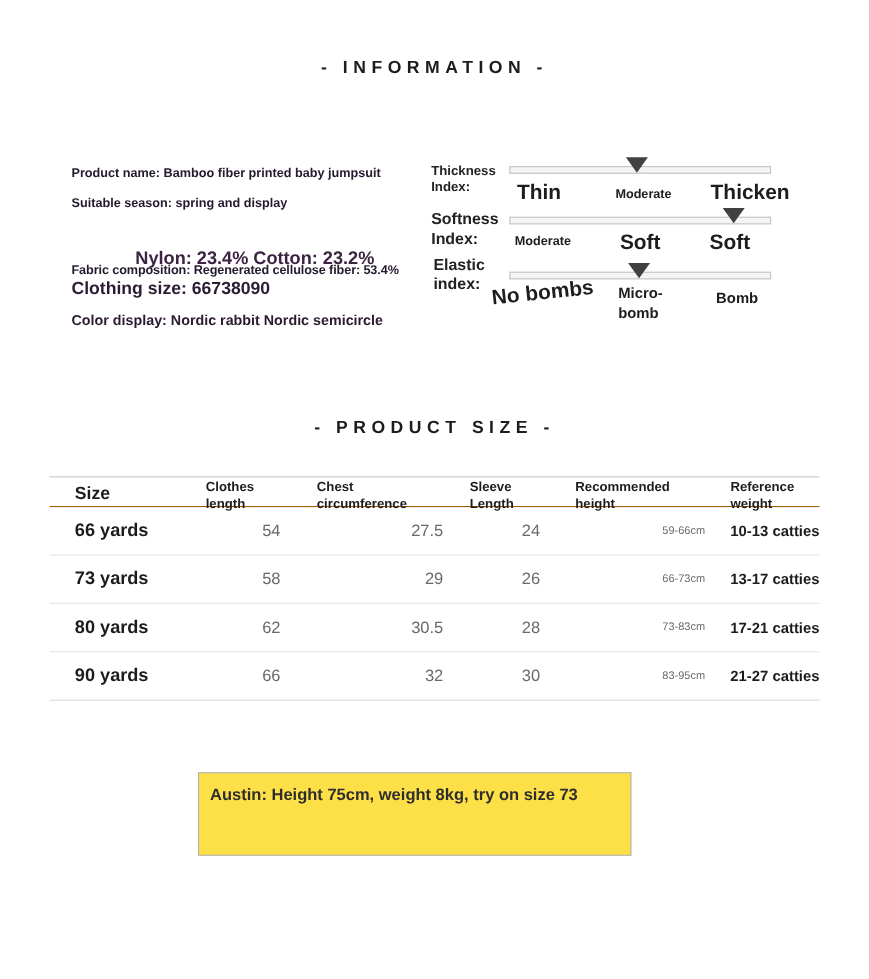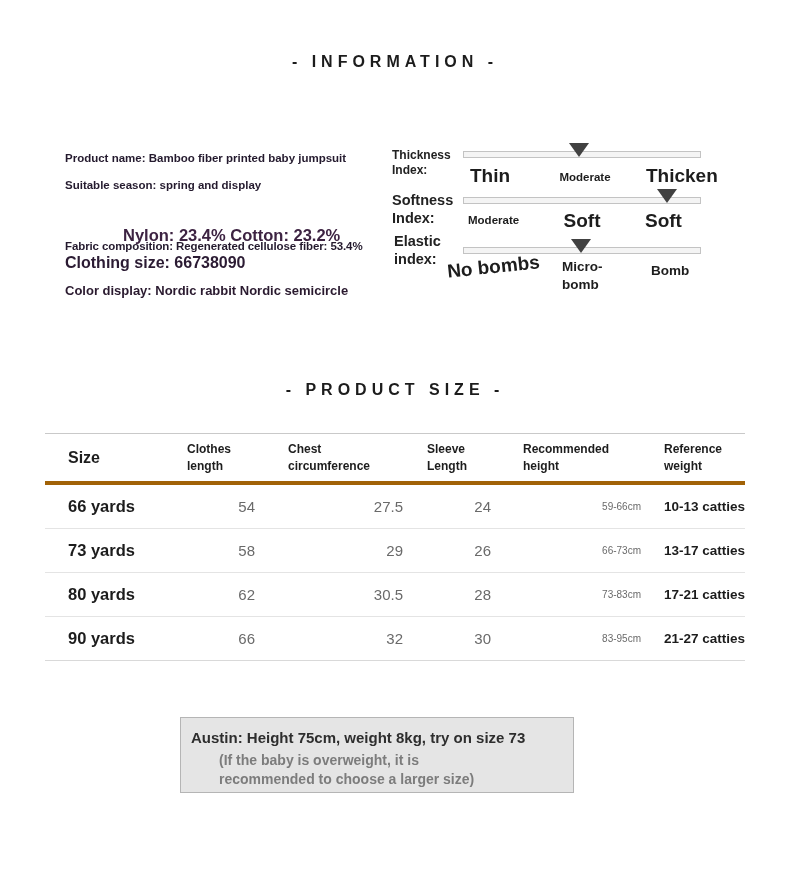--- a/index.html
+++ b/index.html
@@ -58,42 +58,42 @@
   .t3-0 { left:447px; top:256px; font-size:19px; transform:rotate(-6deg); }
   .t3-1 { left:562px; top:258px; width:58px; white-space:normal; }
   .t3-2 { left:651px; top:262px; }
 
   
   .size-table { position:absolute; left:45px; top:433px; width:700px; }
   .trow {
     display:grid; grid-template-columns:118px 92px 148px 88px 150px 104px;
     align-items:center;
   }
-  .thead { height:52px; border-top:1px solid #c9c9c9; border-bottom:4px solid #a16207; }
+  .thead { height:28px; border-top:1px solid #c9c9c9; border-bottom:1px solid #a16207; }
   .brow  { height:44px; border-bottom:1px solid #e4e4e4; }
   .brow:last-child { border-bottom:1px solid #d9d9d9; }
   .th { display:flex; justify-content:center; font-size:12px; font-weight:700; color:#1d1d1d; line-height:1.35; }
   .th .th-inner { width:min-content; text-align:left; }
   .th-size { justify-content:flex-start; padding-left:23px; font-size:16px; }
   .th-size .th-inner { width:auto; }
   .td { text-align:right; font-size:15px; color:#6a6a6a; font-weight:400; }
   .td-size   { text-align:left; padding-left:23px; font-size:16.5px; font-weight:700; color:#1c1c1c; }
   .td-height { font-size:10px; }
   .td-weight { font-size:13.5px; font-weight:700; color:#1c1c1c; }
 
   
   .footnote {
     position:absolute; left:62px; top:672px; width:680px;
     font-size:15px; font-weight:700; color:#9d9d9d; line-height:1.42;
   }
 
   
   .fit-box {
-    position:absolute; left:180px; top:717px; width:394px; height:76px;
-    border:1px solid #b5b5b5; background:#e5e5e5;
+    position:absolute; left:180px; top:702px; width:394px; height:76px;
+    border:1px solid #b5b5b5; background:#fde047;
   }
   .fit-title {
     position:absolute; left:10px; top:11px;
     font-size:15px; font-weight:700; color:#2e2e2e; white-space:nowrap;
   }
   .fit-sub {
     position:absolute; left:38px; top:33px; width:256px;
     font-size:14px; font-weight:700; color:#7c7c7c; line-height:1.35;
   }
 </style>
@@ -192,16 +192,15 @@
       <div class="td">32</div>
       <div class="td">30</div>
       <div class="td td-height">83-95cm</div>
       <div class="td td-weight">21-27 catties</div>
     </div>
   </div>
 
 
   <div class="fit-box">
     <div class="fit-title">Austin: Height 75cm, weight 8kg, try on size 73</div>
-    <div class="fit-sub">(If the baby is overweight, it is recommended to choose a larger size)</div>
   </div>
 
 </div>
 
 </body></html>

